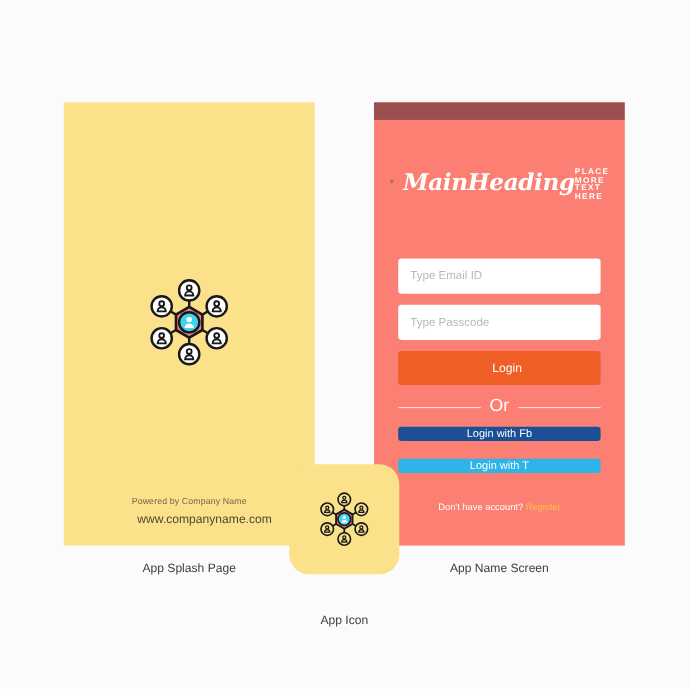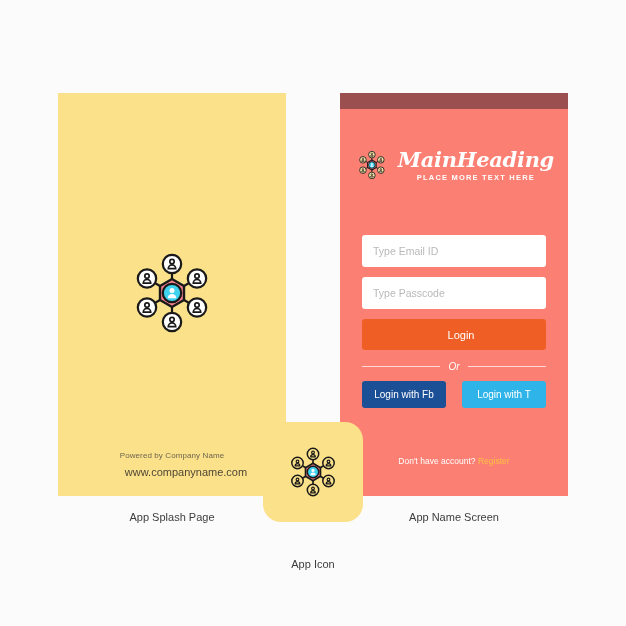--- a/index.html
+++ b/index.html
@@ -85,21 +85,21 @@
     top: 52px;
     display: flex;
     align-items: center;
     justify-content: center;
     gap: 8px;
     padding: 0 14px;
     box-sizing: border-box;
   }
   .header-texts {
     display: flex;
-    flex-direction: column;
+    flex-direction: row;
     align-items: center;
     line-height: 1;
   }
   .main-heading {
     font-family: "DejaVu Serif", serif;
     font-style: italic;
     font-weight: bold;
     font-size: 21px;
     color: #ffffff;
     letter-spacing: -0.3px;
@@ -155,28 +155,28 @@
     align-items: center;
     gap: 8px;
     margin: 11px 0 9px;
   }
   .or-line {
     flex: 1;
     height: 1px;
     background: rgba(255,255,255,.72);
   }
   .or-label {
-    font-size: 10px;
-    color: #ffffff;
-    font-style: italic;
+    font-size: 16px;
+    color: #ffffff;
   }
 
   .social-row {
     display: flex;
     gap: 16px;
+    flex-direction: column;
   }
   .social-button {
     flex: 1;
     height: 27px;
     border: none;
     border-radius: 3px;
     color: #ffffff;
     font-family: "Liberation Sans", sans-serif;
     font-size: 10px;
     cursor: pointer;

